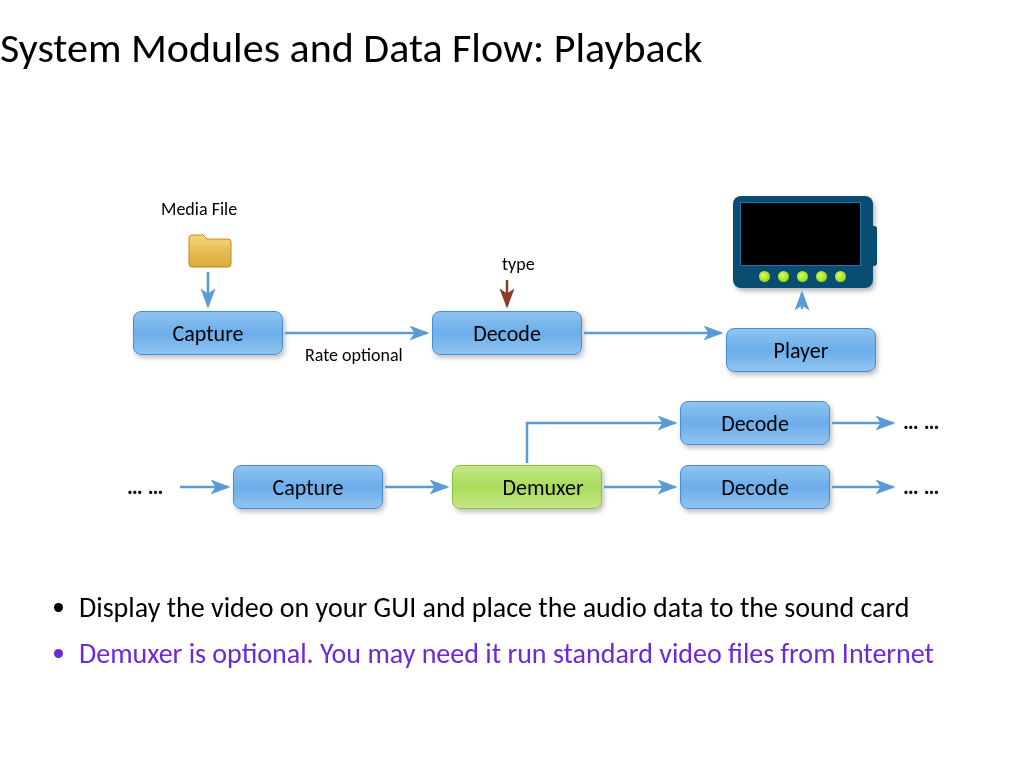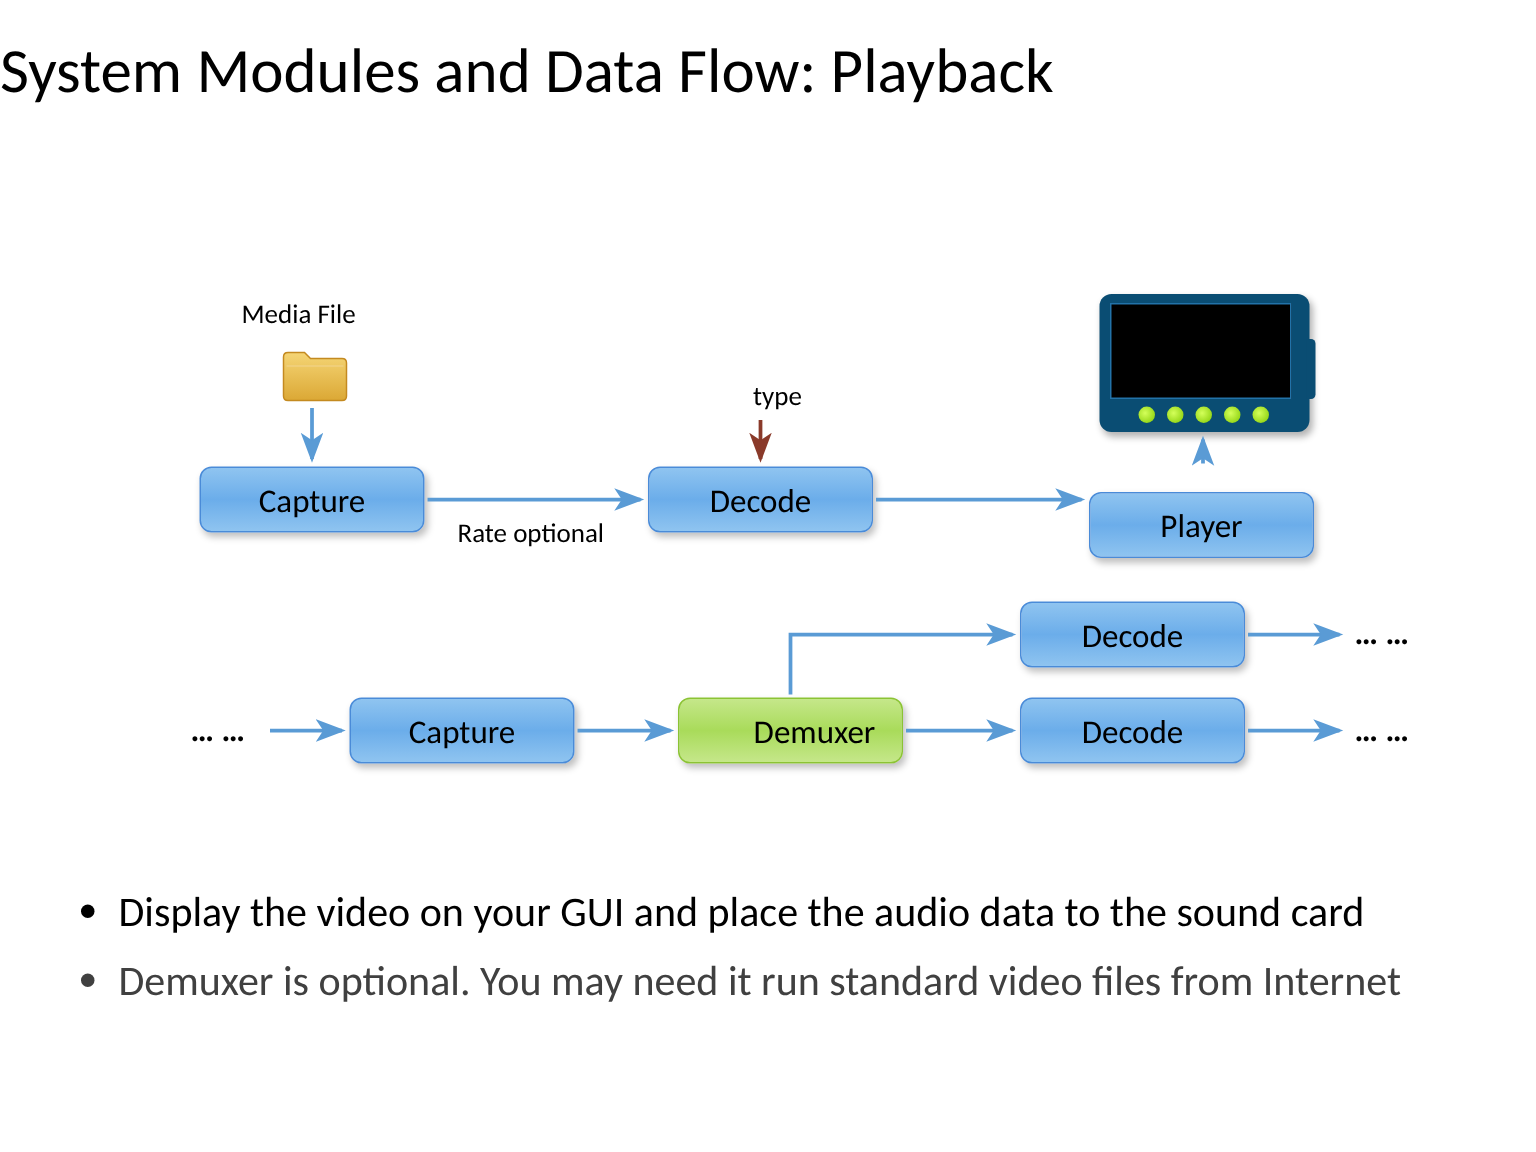--- a/index.html
+++ b/index.html
@@ -48,21 +48,21 @@
   }
   .bullets {
     position: absolute;
     left: 55px;
     top: 590px;
     font-size: 28px;
     list-style: disc;
     padding-left: 24px;
   }
   .bullets li { margin-bottom: 10px; line-height: 1.3; }
-  .bullets li.o { color: #404040; }
+  .bullets li.o { color: #6d28d9; }
   svg.canvas {
     position: absolute;
     left: 0; top: 0;
     width: 1024px; height: 768px;
     pointer-events: none;
   }
   .folder {
     position: absolute;
     left: 187px; top: 232px;
     width: 46px; height: 36px;

